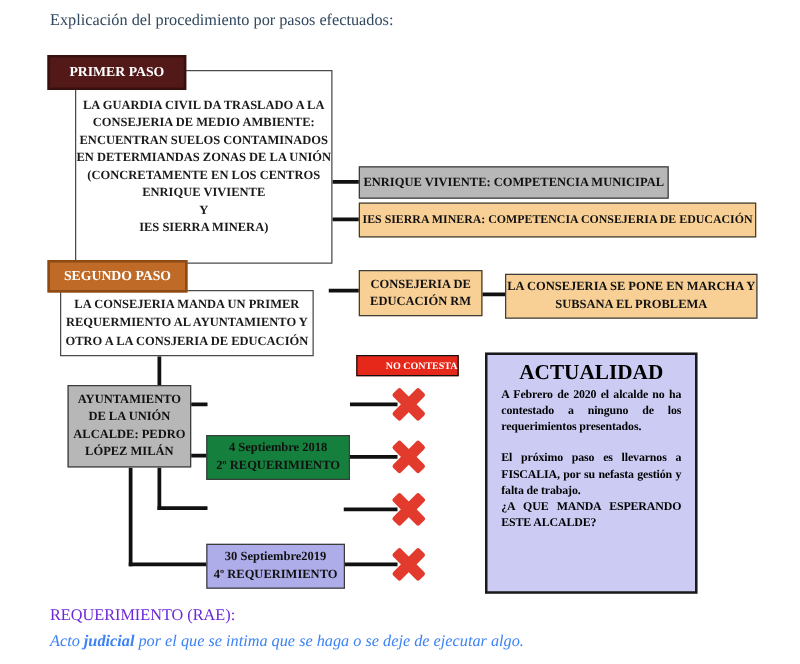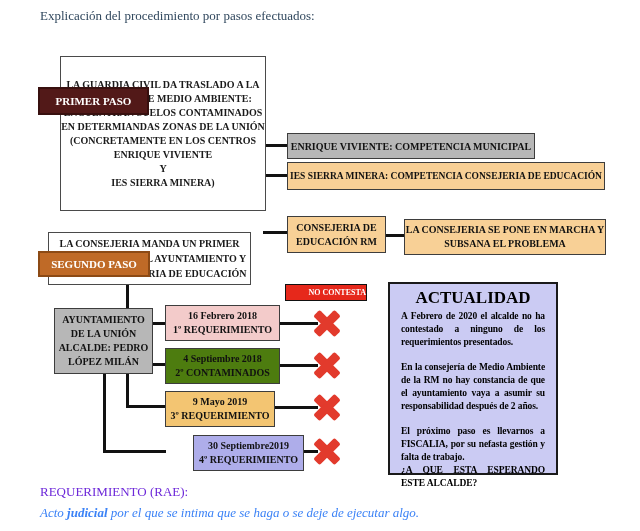--- a/index.html
+++ b/index.html
@@ -11,21 +11,20 @@
   }
   .abs { position: absolute; font-family: Liberation Serif, serif; }
   .prelines { white-space: pre-line; }
 
   .title { left: 40px; top: 8px; font-size: 13px; color: #31485e; }
 
   .step-header {
     display: flex; align-items: center; justify-content: center;
     color: #fff; font-weight: bold; font-size: 11px; text-align: left;
     z-index: 3;
-    margin-top: 43px;
   }
   .hdr1 { left: 38px; top: 44px; width: 111px; height: 28px;
           background: #521918; border: 2px solid #38100f; }
   .hdr2 { left: 38px; top: 208px; width: 112px; height: 26px;
           background: #bf6a27; border: 2px solid #8c4a15; }
 
   .wbox {
     background: #fff; border: 1.5px solid #4a4a4a;
     display: flex; flex-direction: column; align-items: center; justify-content: center;
     text-align: center; font-weight: bold; font-size: 10px; color: #1a1a1a;
@@ -43,23 +42,23 @@
   .gray { background: #b7b7b7; }
   .tan  { background: #f8d096; text-align: center; }
   .enrique { left: 287px; top: 133px; width: 248px; height: 26px; }
   .ies     { left: 287px; top: 162px; width: 318px; height: 28px; font-size: 9.5px; }
   .educ    { left: 287px; top: 216px; width: 99px;  height: 37px; line-height: 14px; }
   .marcha  { left: 404px; top: 219px; width: 202px; height: 36px; line-height: 14px; }
   .ayto    { left: 54px;  top: 308px; width: 99px;  height: 66px; line-height: 14px; }
 
   .datebox { left: 165px; width: 115px; height: 36px; line-height: 14px; }
   .req1 { top: 305px; background: #f3cbca; }
-  .req2 { top: 348px; background: #4d7c0f; }
+  .req2 { top: 348px; background: #15803d; }
   .req3 { top: 391px; width: 110px; background: #f3c572; }
-  .req4 { top: 435px; width: 111px; background: #aeadea; margin-left: 28px; }
+  .req4 { top: 435px; width: 111px; background: #aeadea; }
 
   .nocontesta {
     left: 285px; top: 284px; width: 82px; height: 17px;
     background: #e6281b; border: 1.5px solid #111;
     display: flex; align-items: center; justify-content: flex-end;
     color: #fff; font-weight: bold; font-size: 8px; z-index: 3;
   }
 
   .line { background: #111; z-index: 1; }
 
@@ -145,31 +144,23 @@
 LÓPEZ MILÁN</div>
 
   <div class="abs line" style="left:152px; top:322px; width:14px; height:3px;"></div>
   <div class="abs line" style="left:152px; top:363px; width:14px; height:3px;"></div>
 
   <div class="abs line" style="left:126px; top:374px; width:3px; height:34px;"></div>
   <div class="abs line" style="left:126px; top:405px; width:40px; height:3px;"></div>
   <div class="abs line" style="left:103px; top:374px; width:3px; height:79px;"></div>
   <div class="abs line" style="left:103px; top:450px; width:63px; height:3px;"></div>
 
-  <div class="abs cbox datebox req1">
-    <span>16 Febrero 2018</span>
-    <span>1º REQUERIMIENTO</span>
-  </div>
   <div class="abs cbox datebox req2">
     <span>4 Septiembre 2018</span>
-    <span>2º CONTAMINADOS</span>
-  </div>
-  <div class="abs cbox datebox req3">
-    <span>9 Mayo 2019</span>
-    <span>3º REQUERIMIENTO</span>
+    <span>2º REQUERIMIENTO</span>
   </div>
   <div class="abs cbox datebox req4">
     <span>30 Septiembre2019</span>
     <span>4º REQUERIMIENTO</span>
   </div>
 
   <div class="abs line" style="left:280px; top:322px; width:38px; height:3px;"></div>
   <div class="abs line" style="left:280px; top:364px; width:38px; height:3px;"></div>
   <div class="abs line" style="left:275px; top:406px; width:43px; height:3px;"></div>
   <div class="abs line" style="left:276px; top:450px; width:42px; height:3px;"></div>
@@ -187,21 +178,20 @@
       <span></span>
     </div>
   <div class="abs xmark" style="left:312px; top:436px;">
       <span></span>
       <span></span>
     </div>
 
   <div class="abs actualidad">
     <div class="act-title">ACTUALIDAD</div>
     <p>A Febrero de 2020 el alcalde no ha contestado a ninguno de los requerimientos presentados.</p>
-    <p>En la consejería de Medio Ambiente de la RM no hay constancia de que el ayuntamiento vaya a asumir su responsabilidad después de 2 años.</p>
     <p class="nogap">El próximo paso es llevarnos a FISCALIA, por su nefasta gestión y falta de trabajo.</p>
-    <p class="last">¿A QUE ESTA ESPERANDO ESTE ALCALDE?</p>
+    <p class="last">¿A QUE MANDA ESPERANDO ESTE ALCALDE?</p>
   </div>
 
   <div class="abs footer1">REQUERIMIENTO (RAE):</div>
   <div class="abs footer2"><span>Acto </span><b>judicial</b><span> por el que se intima que se haga o se deje de ejecutar algo.</span></div>
 
 </div>
 
 </body></html>

